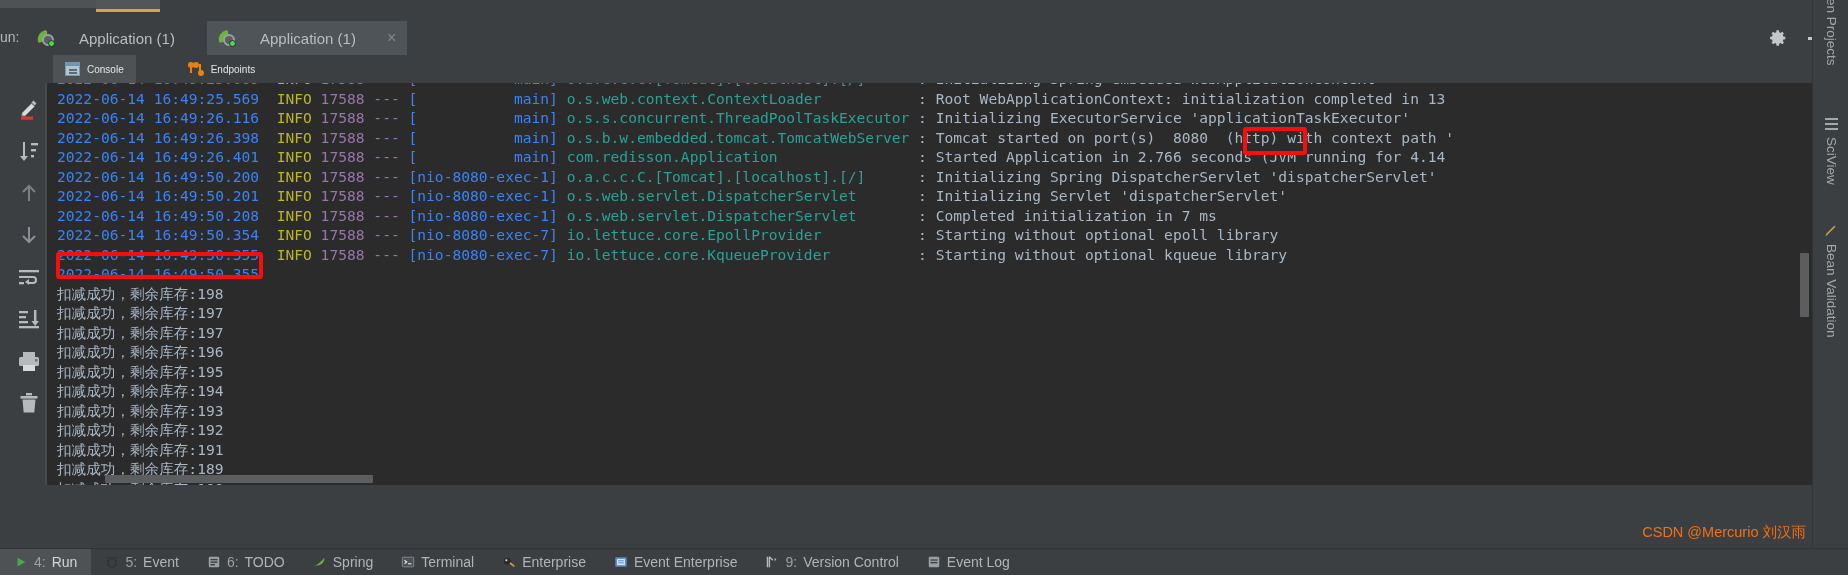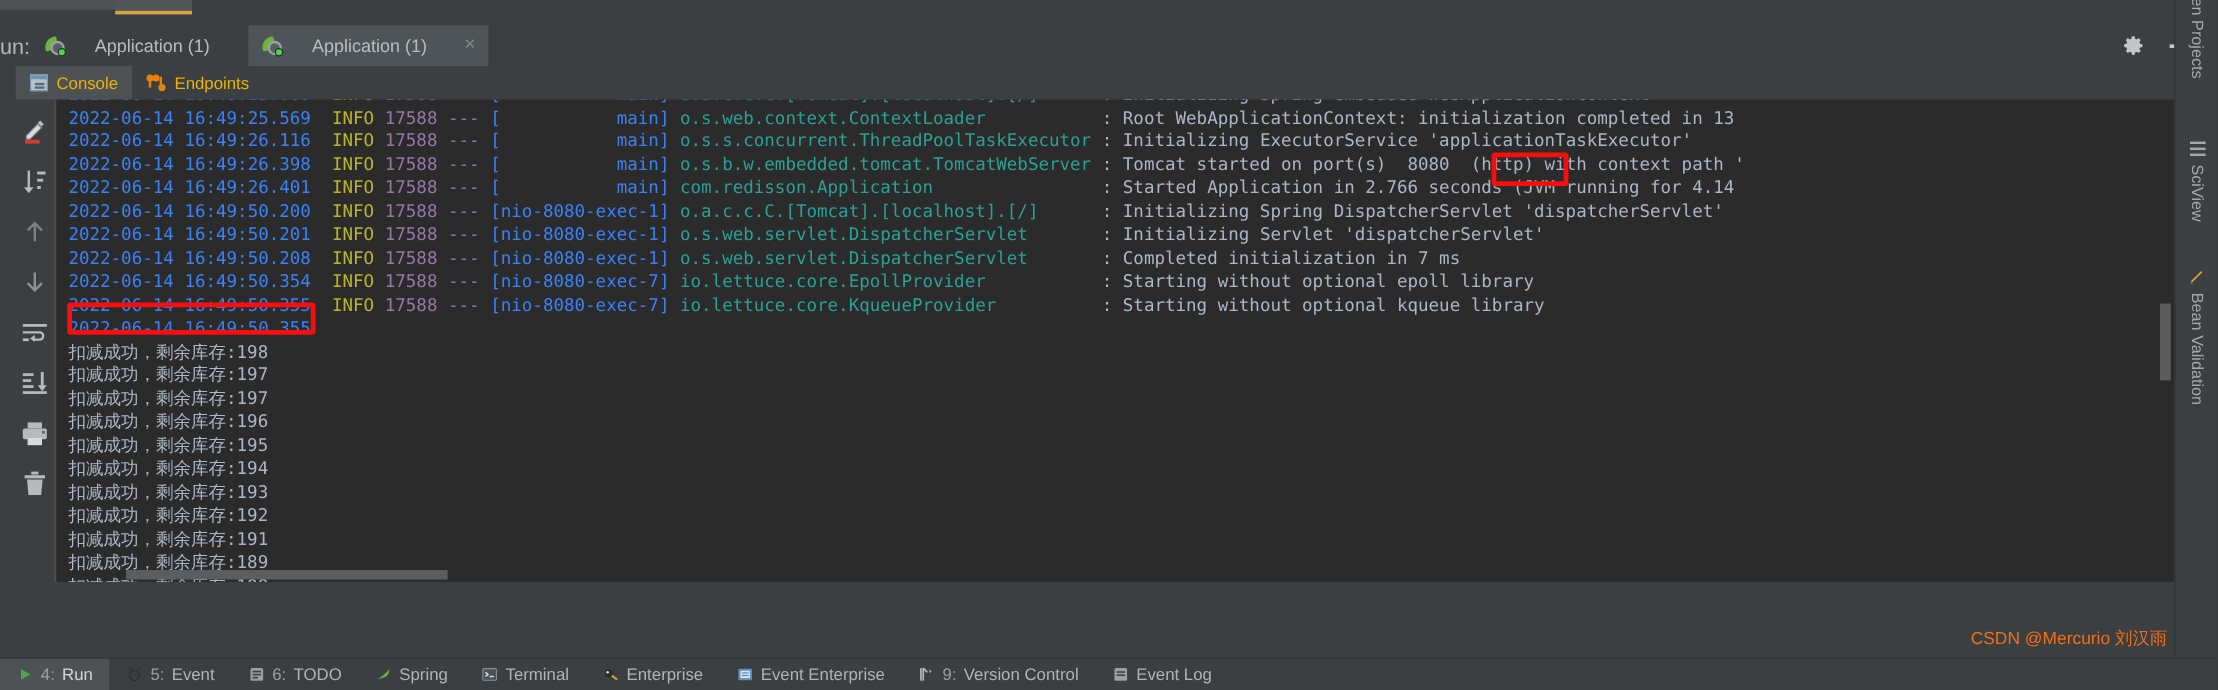--- a/index.html
+++ b/index.html
@@ -47,21 +47,21 @@
     background: #3c3f41;
   }
 
   
   .run-header {
     position: absolute; top: 21px; left: 0; width: 1812px; height: 34px;
     background: #3c3f41;
   }
   .run-label {
     position: absolute; left: 0px; top: 29px;
-    font-size: 18px; color: #b4b8bb;
+    font-size: 14px; color: #b4b8bb;
   }
   .runtab {
     position: absolute; top: 21px; height: 34px;
     display: flex; align-items: center; gap: 25px;
     padding: 0 11px 0 11px;
     font-size: 15px; color: #b9bdc0;
     white-space: nowrap;
   }
   .runtab.selected { background: #4e5457; }
   .runtab .closex {
@@ -96,21 +96,21 @@
     background: #c3c7ca;
   }
 
   
   .subtabs {
     position: absolute; top: 55px; left: 13px; width: 1799px; height: 28px;
     background: #3c3f41; display: flex; align-items: center;
   }
   .subtab {
     display: flex; align-items: center; gap: 7px; height: 28px;
-    padding: 0 12px; font-size: 14px; color: #eab308; white-space: nowrap;
+    padding: 0 12px; font-size: 10px; color: #e5e5e5; white-space: nowrap; margin-left: 40px;
   }
   .subtab.active { background: #4e5254; }
   .console-ico {
     width: 15px; height: 14px; background: #b0c4d4;
     border: 1px solid #7c97ab; position: relative; flex: none;
   }
   .console-ico:before {
     content: ""; position: absolute; left: 0; top: 0; right: 0; height: 3px;
     background: #6f93b0;
   }

